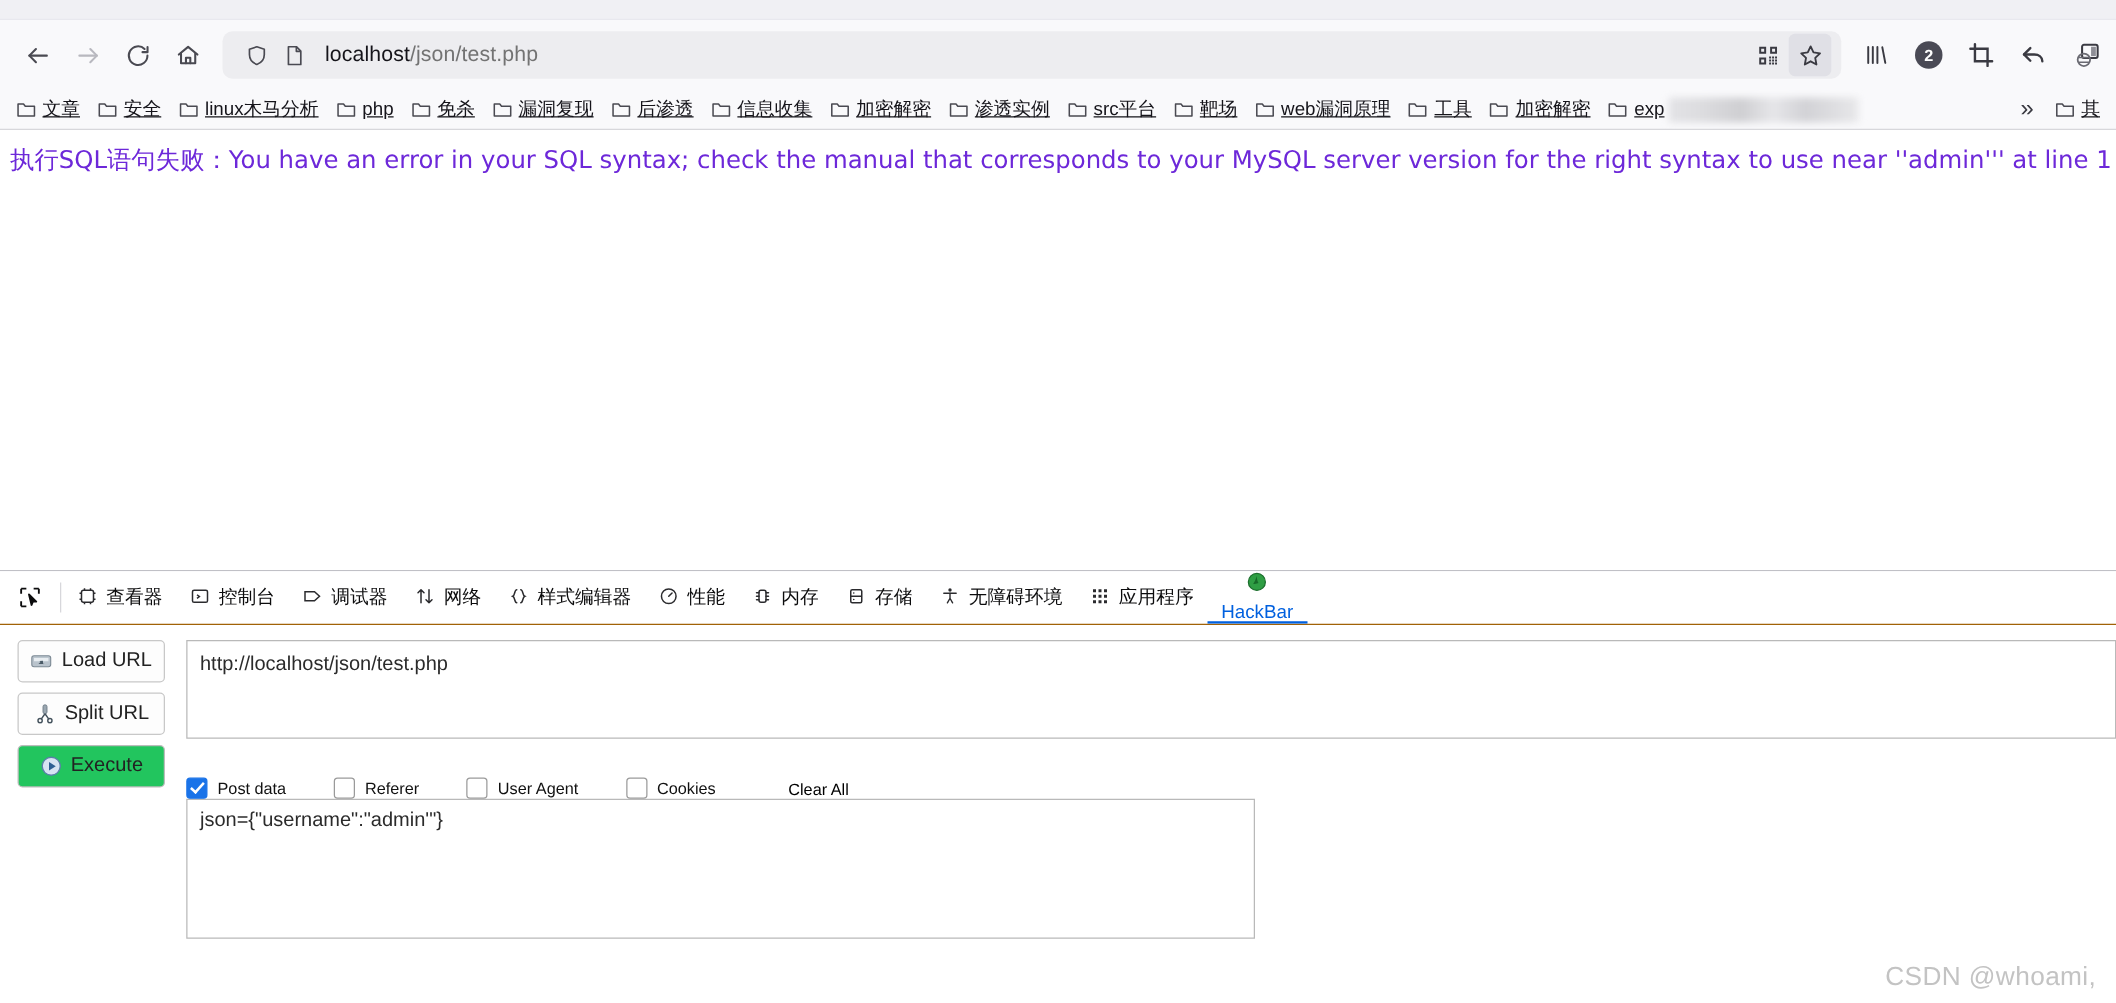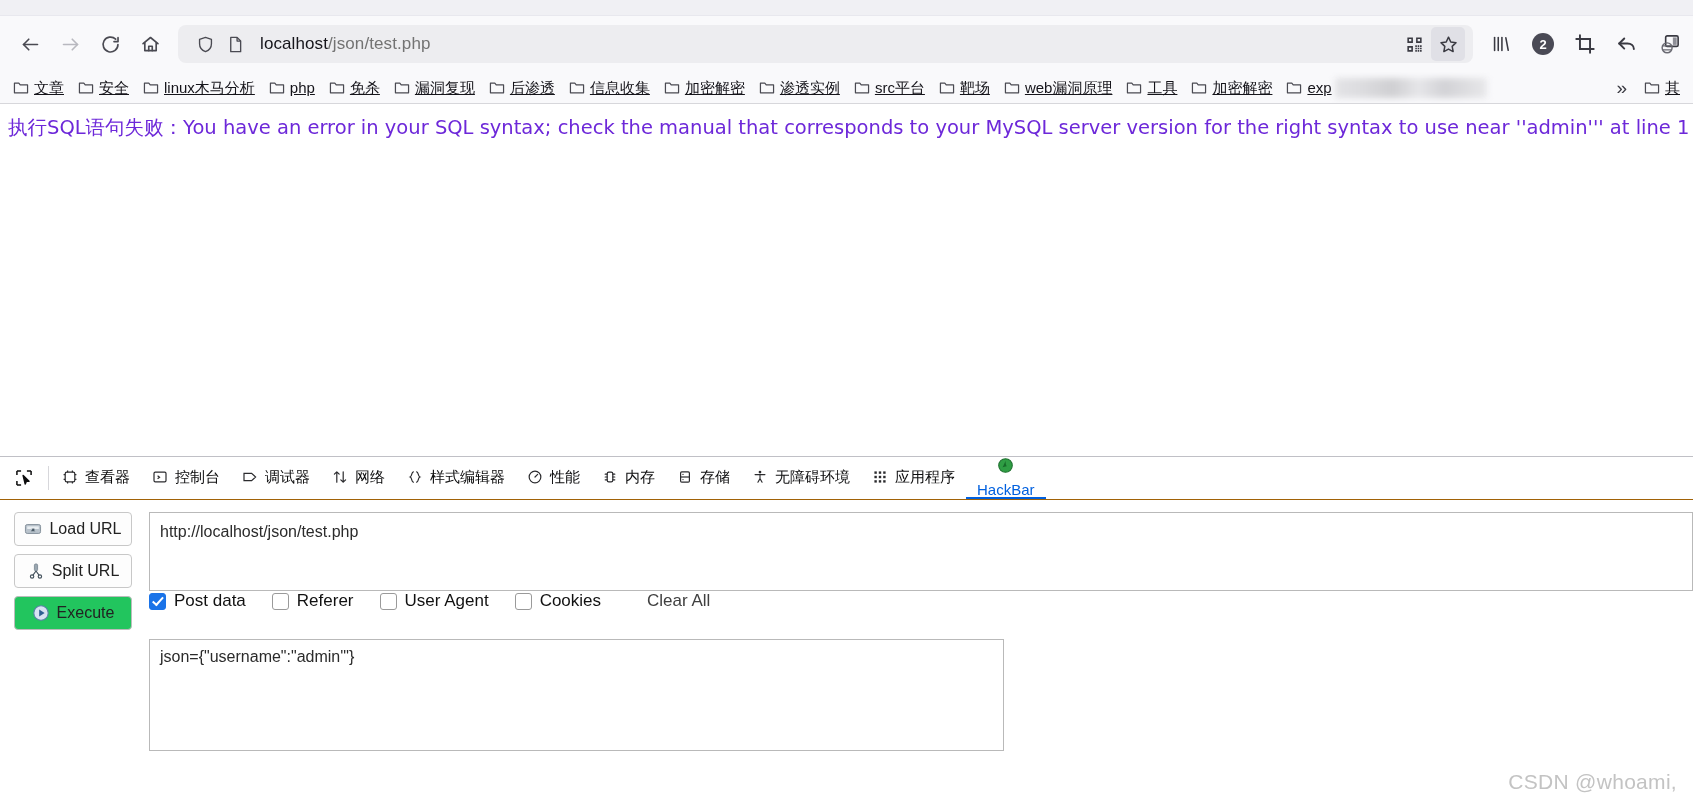--- a/index.html
+++ b/index.html
@@ -137,36 +137,36 @@
   #hb-fields { flex: 1; padding-left: 17px; padding-right: 0; }
   .hb-textarea {
     width: 100%; border: 1px solid #b9b9b9; background: #fff;
     font-size: 16px; color: #2b2b2b; padding: 8px 10px;
     font-family: "Liberation Sans", sans-serif; resize: none; outline: none;
     display: block;
   }
   #hb-url { height: 79px; line-height: 1.4; }
 
   #hb-optionrow {
-    display: flex; align-items: flex-start; gap: 4px;
-    height: 48px; font-size: 17px; color: #111;
+    display: flex; align-items: flex-end; gap: 16px;
+    height: 48px; font-size: 13px; color: #111;
   }
   .hb-check { display: flex; align-items: center; gap: 8px; margin-right: 22px; cursor: pointer; }
   .cbox {
     width: 17px; height: 17px; border: 1px solid #9a9a9a;
     border-radius: 3px; background: #fff; flex: none;
     display: flex; align-items: center; justify-content: center;
   }
   .cbox.checked { background: #1a73e8; border-color: #1a73e8; }
   .cbox.checked::after {
     content: ""; width: 4px; height: 9px;
     border: solid #fff; border-width: 0 2px 2px 0;
     transform: rotate(42deg) translate(-1px,-1px);
   }
-  #hb-clear-all { color: #404040; cursor: pointer; margin-left: 20px; }
+  #hb-clear-all { color: #000000; cursor: pointer; margin-left: 20px; }
 
   #hb-postdata { height: 112px; width: 855px; }
 
   
   #watermark {
     position: absolute; right: 16px; bottom: 8px;
     font-size: 21px; color: #c3c3c3; letter-spacing: .3px;
     pointer-events: none;
   }
   #root { position: relative; width: 1693px; height: 802px; }

